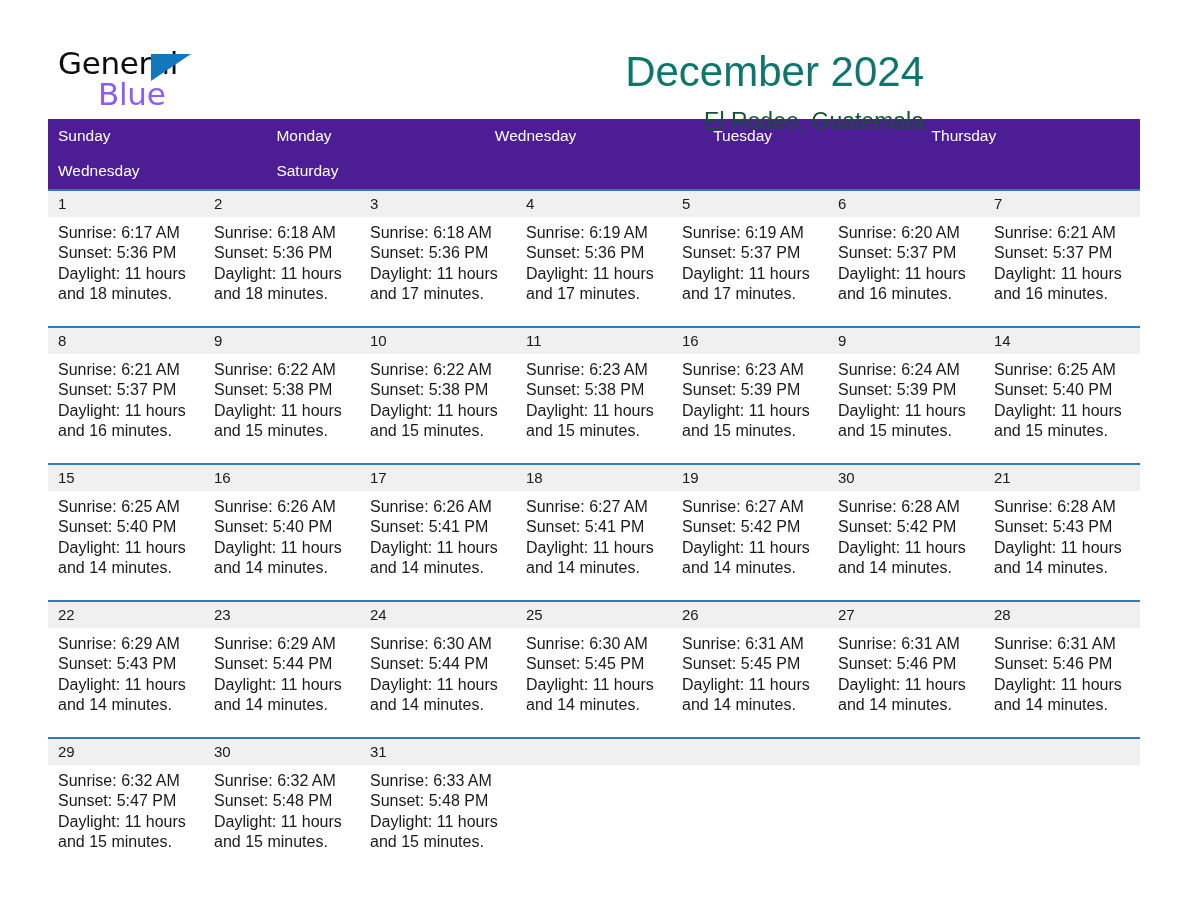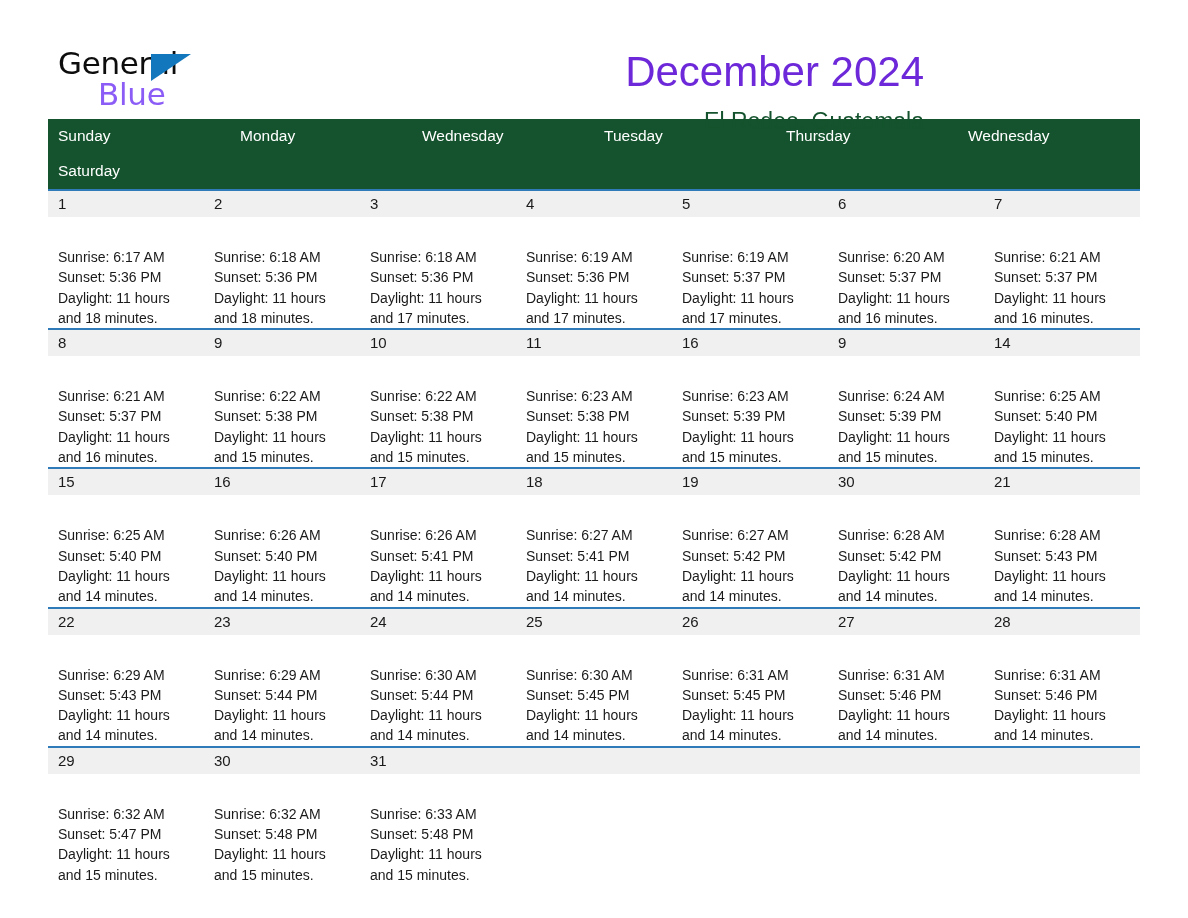--- a/index.html
+++ b/index.html
@@ -71,40 +71,40 @@
   }
   .titles {
     text-align: right;
     flex: 1 1 auto;
     padding-top: 2px;
   }
   .cal-title {
     font-size: 42px;
     line-height: 48px;
     font-weight: 400;
-    color: #6d28d9;
+    color: #0f766e;
     letter-spacing: 0px;
   }
   .cal-subtitle {
     font-size: 23px;
     line-height: 30px;
     font-weight: 400;
     color: #14532d;
     margin-top: 10px;
   }
 
   
   .calendar {
     margin-top: 15px;
     width: 1092px;
   }
   .dow-row {
     display: grid;
-    grid-template-columns: repeat(6, 1fr);
-    background: #14532d;
+    grid-template-columns: repeat(5, 1fr);
+    background: #4c1d95;
     margin-top: 13px;
   }
   .dow {
     color: #ffffff;
     font-size: 15.5px;
     line-height: 18px;
     padding: 8px 0 9px 10px;
     box-sizing: border-box;
   }
 
@@ -138,26 +138,25 @@
   .week-last .cell {
     min-height: 130px;
   }
   .daynum {
     font-size: 15px;
     line-height: 26px;
     height: 26px;
     color: #1a1a1a;
   }
   .detail {
-    font-size: 14px;
+    font-size: 16px;
     line-height: 20.3px;
     color: #1a1a1a;
-    padding-top: 14px;
+    padding-top: 6px;
     white-space: pre-line;
-    margin-top: 16px;
   }
   .cell.empty .daynum,
   .cell.empty .detail { visibility: hidden; }
 </style>
 </head>
 <body>
 
 <div class="page">
 
   <div class="header">

